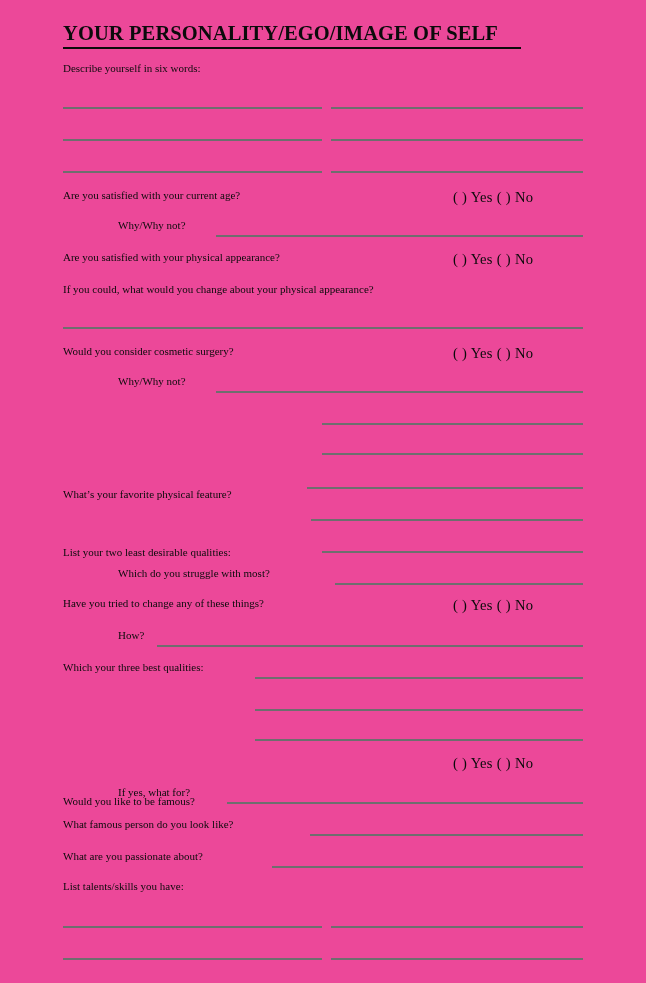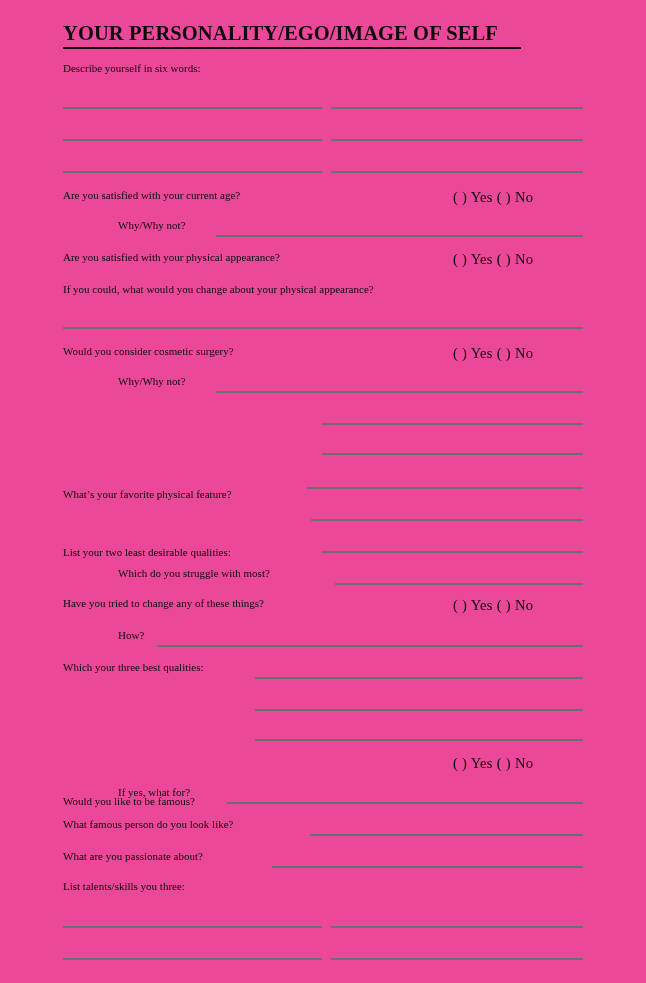--- a/index.html
+++ b/index.html
@@ -124,20 +124,20 @@
 
   <div class="q" style="left:118px; top:787px;">If yes, what for?</div>
   <div class="rule" style="left:227px; top:802px; width:356px;"></div>
 
   <div class="q" style="left:63px; top:819px;">What famous person do you look like?</div>
   <div class="rule" style="left:310px; top:834px; width:273px;"></div>
 
   <div class="q" style="left:63px; top:851px;">What are you passionate about?</div>
   <div class="rule" style="left:272px; top:866px; width:311px;"></div>
 
-  <div class="q" style="left:63px; top:881px;">List talents/skills you three:</div>
+  <div class="q" style="left:63px; top:881px;">List talents/skills you have:</div>
 
   <div class="rule" style="left:63px;  top:926px; width:259px;"></div>
   <div class="rule" style="left:331px; top:926px; width:252px;"></div>
   <div class="rule" style="left:63px;  top:958px; width:259px;"></div>
   <div class="rule" style="left:331px; top:958px; width:252px;"></div>
 
 </div>
 
 </body></html>

